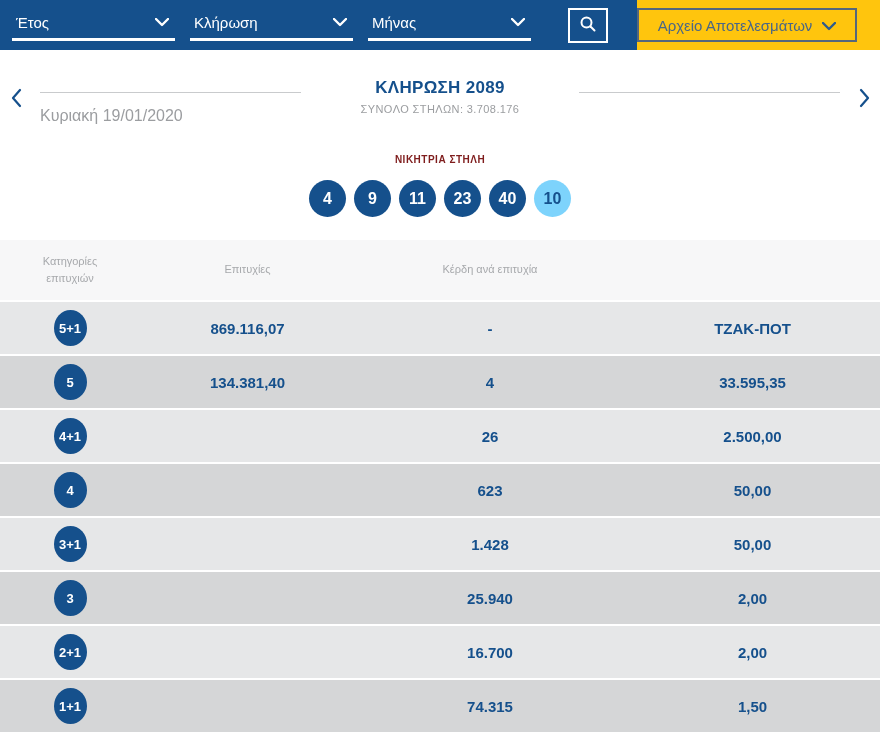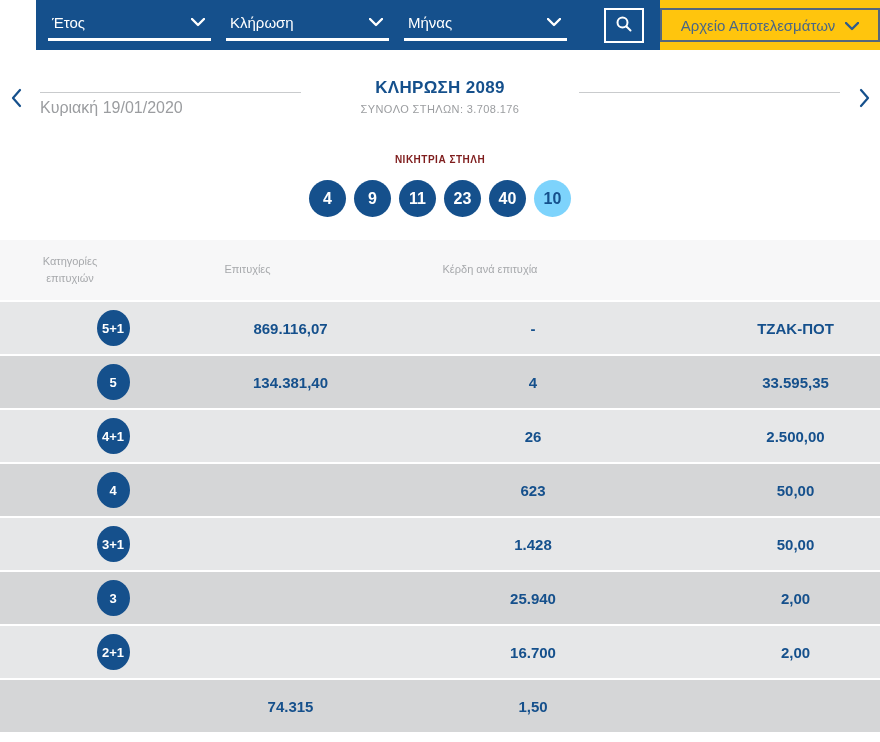--- a/index.html
+++ b/index.html
@@ -5,21 +5,21 @@
   * { box-sizing: border-box; margin: 0; padding: 0; }
   html,body { width: 880px; height: 742px; }
   body {
     font-family: "Liberation Sans", sans-serif;
     background: #ffffff;
     overflow: hidden;
     color: #15508C;
   }
 
   
-  .topbar { display: flex; height: 50px; padding-left: 36px; }
+  .topbar { display: flex; height: 50px; }
   .topbar-left {
     width: 637px; background: #15508C;
     display: flex; align-items: flex-start;
     padding: 8px 0 0 12px;
   }
   .dropdown {
     width: 163px; height: 33px; margin-right: 15px;
     display: flex; justify-content: space-between; align-items: center;
     border-bottom: 3px solid #ffffff;
     padding: 0 6px 2px 4px;
@@ -27,41 +27,41 @@
   }
   .dd-label { color: #ffffff; font-size: 15px; }
   .search-btn {
     width: 40px; height: 35px; margin-left: 22px; margin-top: 0;
     background: transparent; border: 2px solid #ffffff;
     display: flex; align-items: center; justify-content: center;
     cursor: pointer;
   }
   .topbar-right {
     flex: 1; background: #FFC50D;
-    display: flex; align-items: center; justify-content: center;
+    display: flex; align-items: center; 
   }
   .archive-btn {
     width: 220px; height: 34px;
     background: transparent; border: 2px solid #55677C;
     color: #4A6786; font-size: 15px;
     display: flex; align-items: center; justify-content: center; gap: 10px;
     font-family: "Liberation Sans", sans-serif;
     cursor: pointer;
   }
 
   
   .draw-nav { display: flex; padding: 26px 6px 0 6px; height: 80px; }
   .chev {
     width: 20px; padding-top: 12px;
     display: flex; justify-content: center;
     cursor: pointer;
   }
   .nav-side { flex: 1; padding: 16px 14px 0 14px; }
   .nav-line { border-top: 1px solid #c9cbcd; }
-  .nav-date { margin-top: 6px; color: #9B9DA0; font-size: 16px; }
+  .nav-date { margin-top: 14px; color: #9B9DA0; font-size: 16px; }
   .nav-center { width: 250px; text-align: center; padding-top: 2px; }
   .draw-title { font-size: 17px; font-weight: bold; color: #15508C; letter-spacing: 0.3px; }
   .draw-subtitle { margin-top: 5px; font-size: 11px; color: #9B9DA0; letter-spacing: 0.4px; }
 
   
   .winning { text-align: center; padding-top: 24px; }
   .winning-title { font-size: 10px; font-weight: bold; color: #7f1d1d; letter-spacing: 0.5px; }
   .balls { margin-top: 15px; display: flex; justify-content: center; gap: 8px; }
   .ball {
     width: 37px; height: 37px; border-radius: 50%;
@@ -76,21 +76,21 @@
   .grid-row {
     display: grid;
     grid-template-columns: 140px 215px 270px 255px;
     align-items: center; text-align: center;
   }
   .thead {
     height: 60px; background: #F7F7F8;
     color: #A7A9AC; font-size: 11px; line-height: 1.55;
   }
   .thead .th { padding: 0 18px; }
-  .trow { height: 52px; margin-top: 2px; font-size: 15px; font-weight: bold; color: #15508C; padding-left: 43px; }
+  .trow { height: 52px; margin-top: 2px; font-size: 15px; font-weight: bold; color: #15508C; }
   .trow.odd  { background: #E6E7E8; }
   .trow.even { background: #D5D6D7; }
   .badge-cell { display: flex; justify-content: center; }
   .badge {
     width: 33px; height: 36px; border-radius: 50%;
     background: #15508C; color: #ffffff;
     font-size: 13px; font-weight: bold;
     display: flex; align-items: center; justify-content: center;
   }
 </style>
@@ -244,18 +244,21 @@
   <div class="grid-row trow odd">
     <div class="badge-cell">
       <span class="badge">2+1</span>
     </div>
     <div></div>
     <div>16.700</div>
     <div>2,00</div>
   </div>
 
   <div class="grid-row trow even">
+    <div class="badge-cell">
+      <span class="badge">1+1</span>
+    </div>
     <div></div>
     <div>74.315</div>
     <div>1,50</div>
   </div>
 </div>
 </div>
 
 </body></html>

